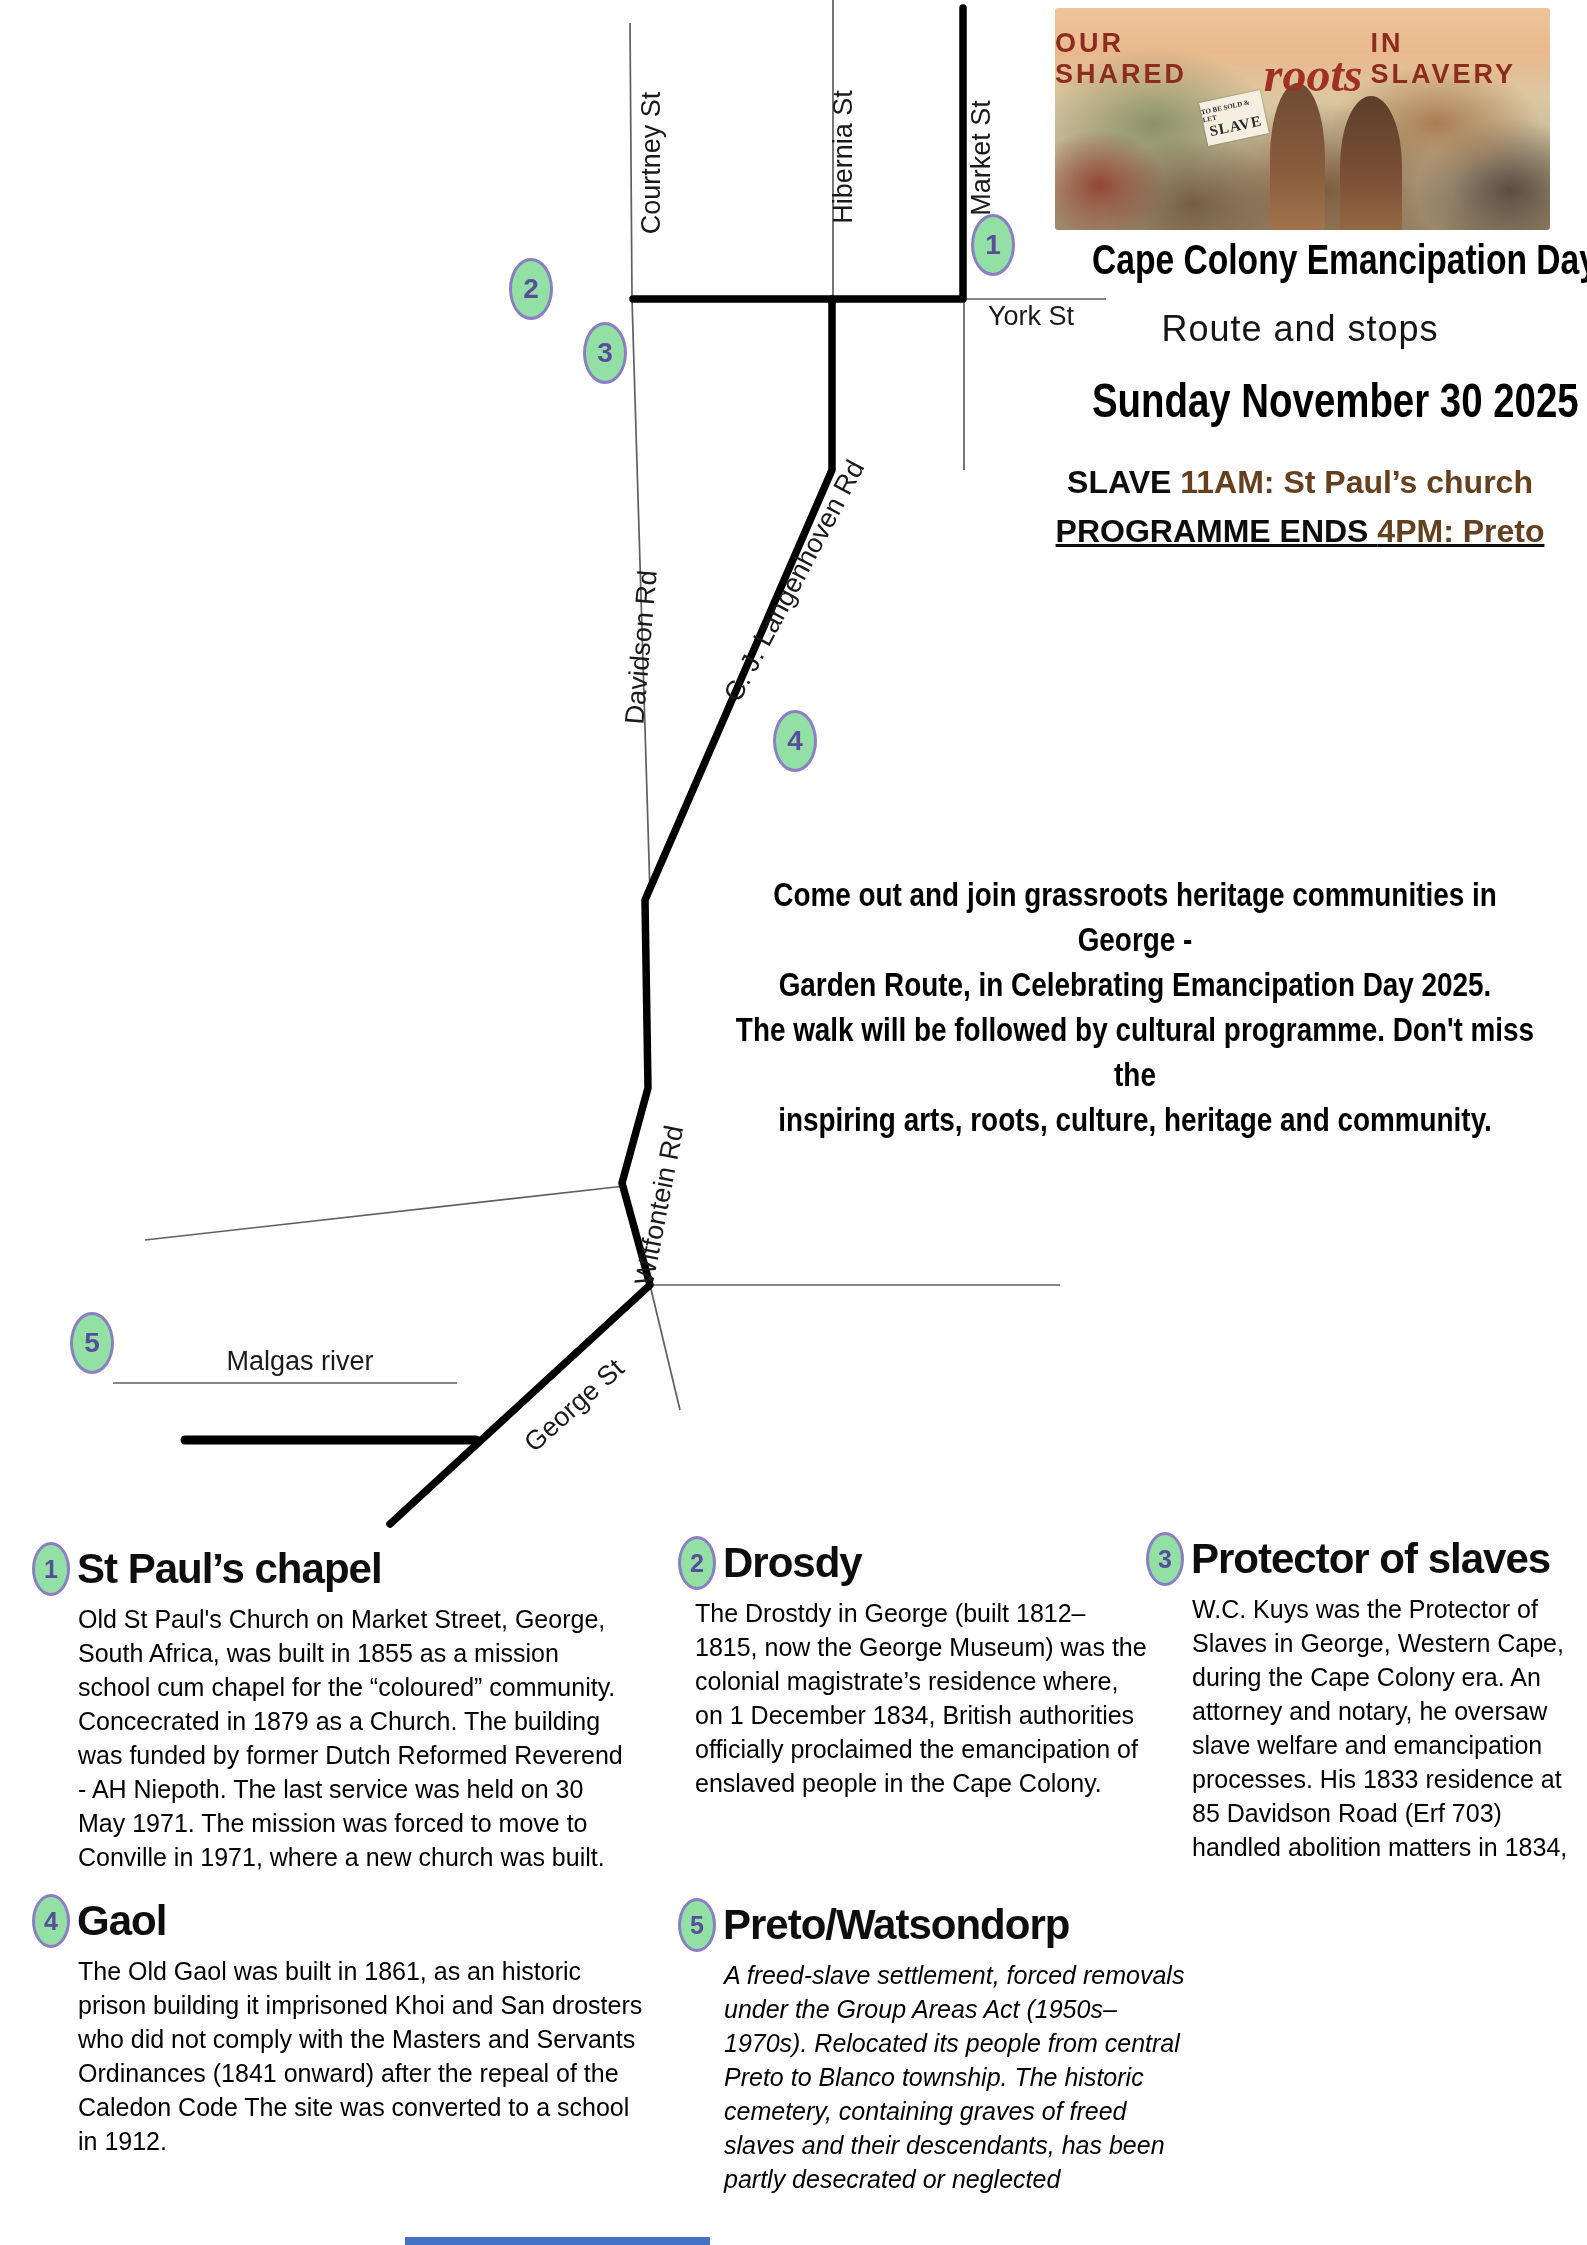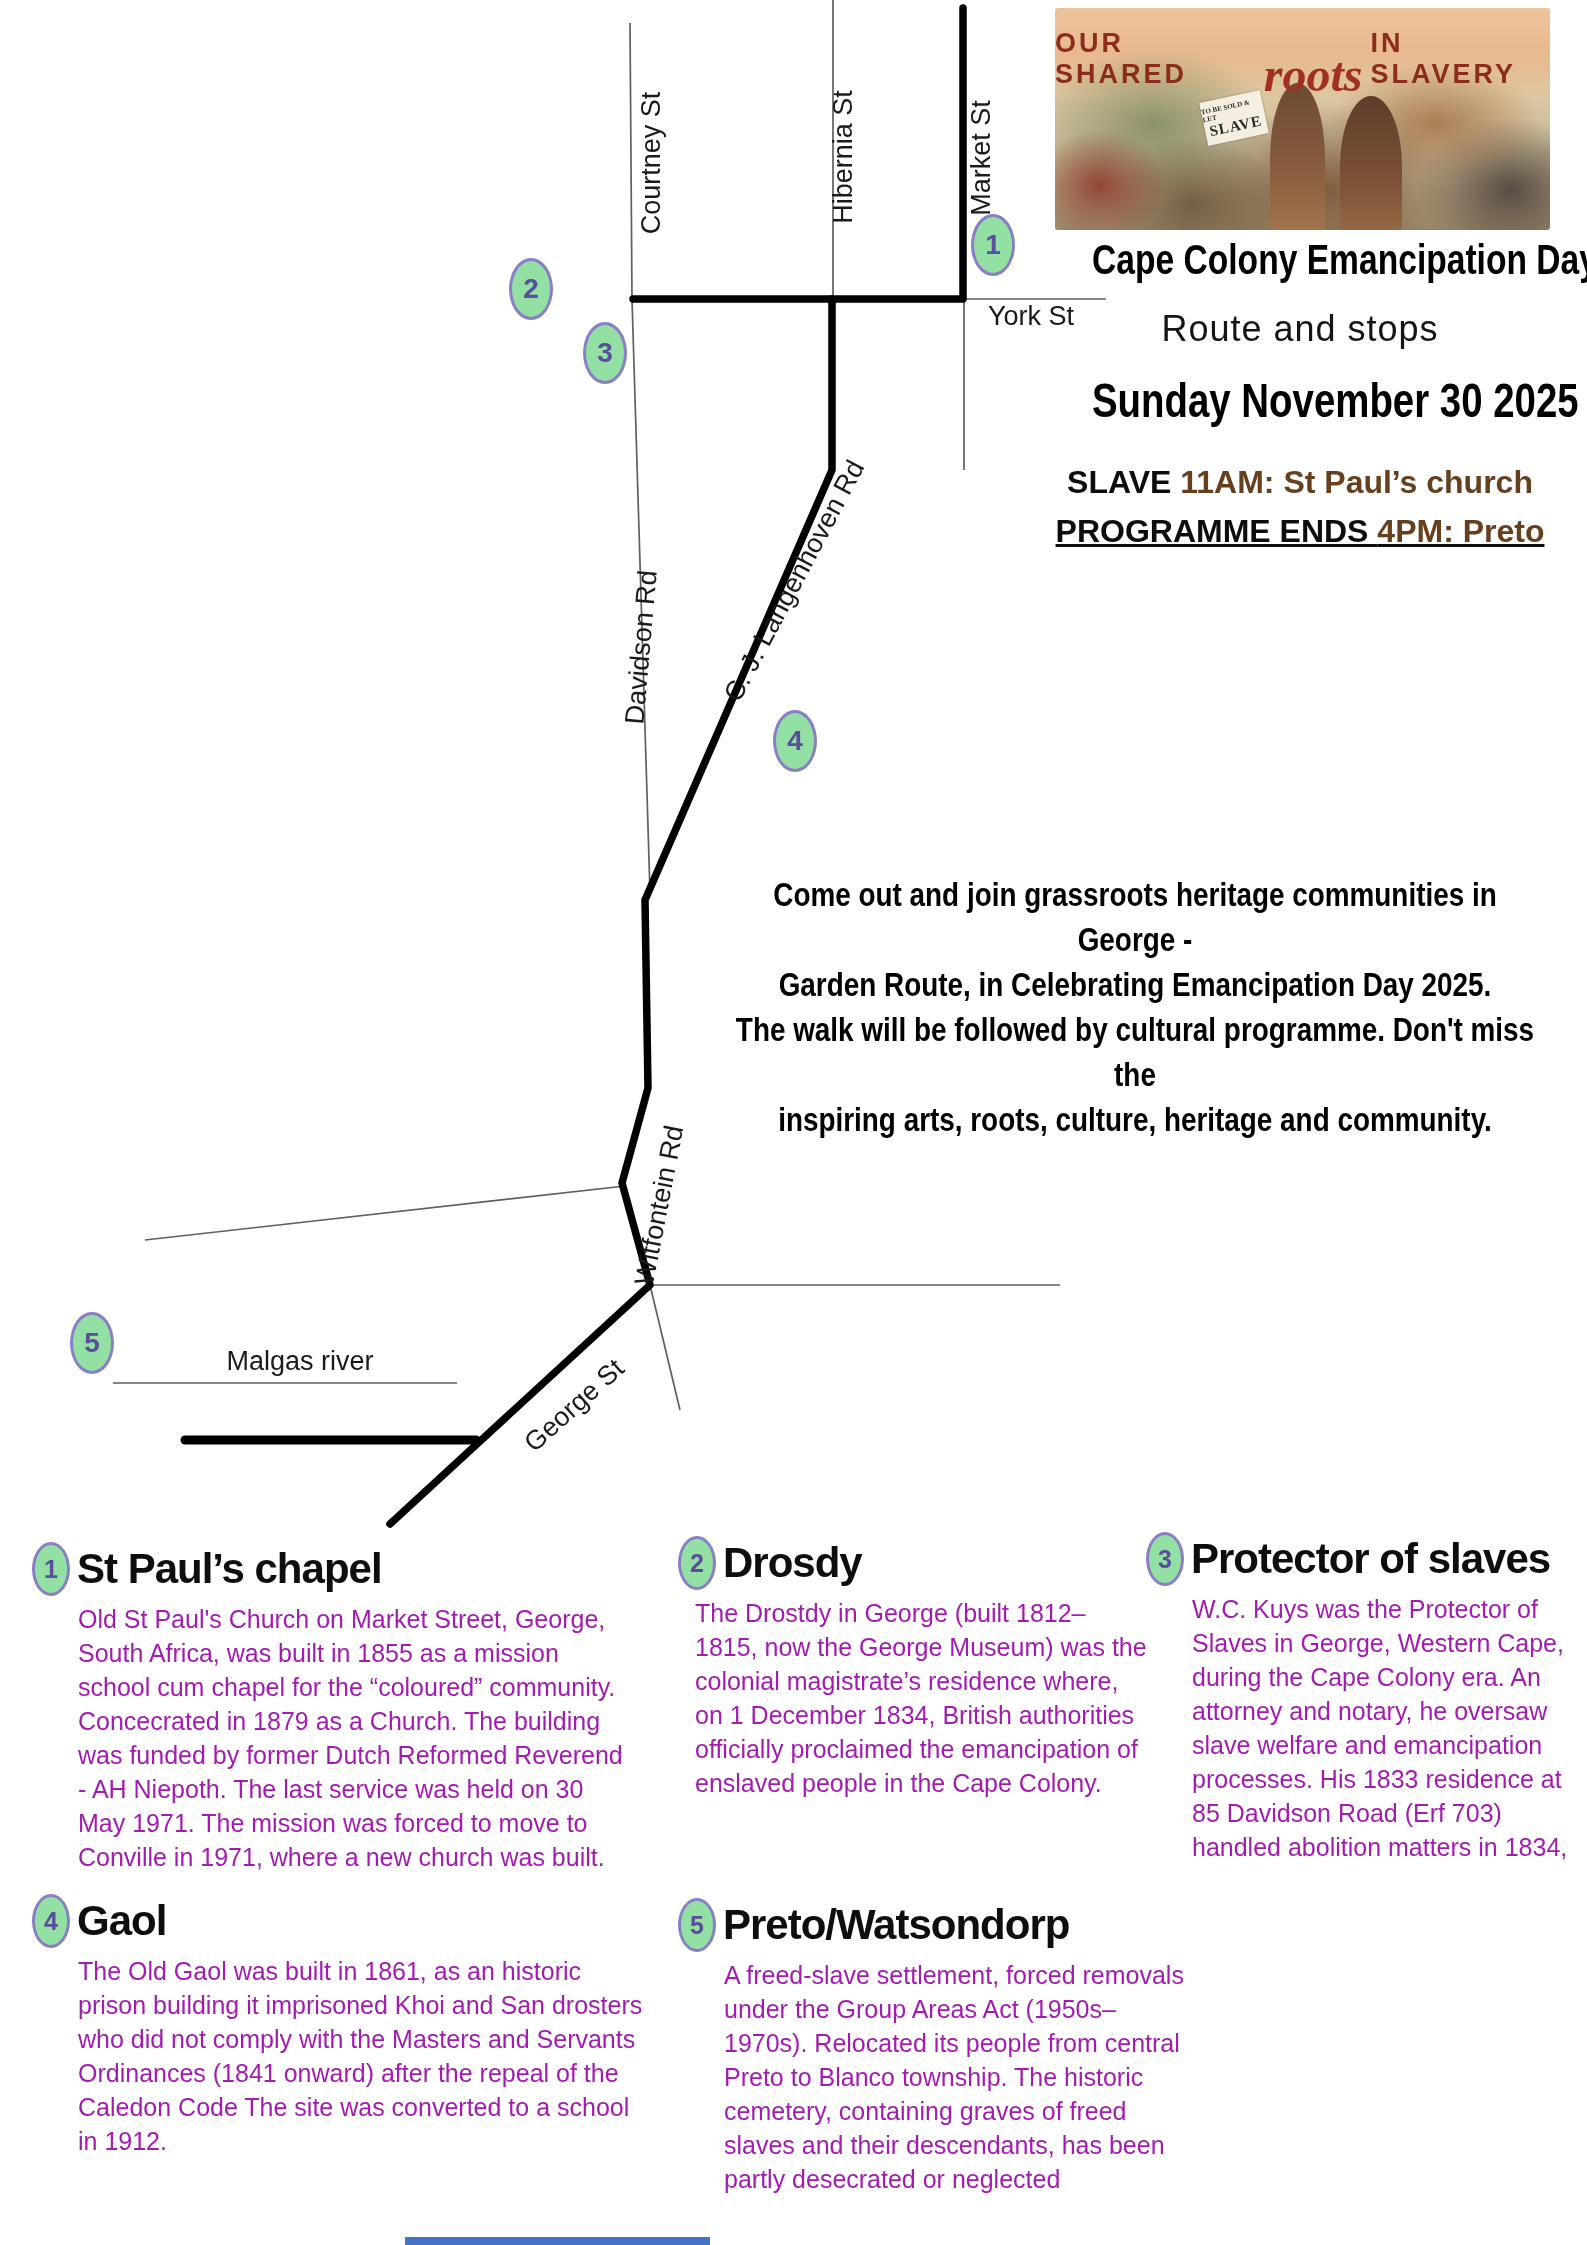--- a/index.html
+++ b/index.html
@@ -59,32 +59,32 @@
       transform:scaleX(0.82);white-space:pre-line;}
 
   
   .stop{position:absolute;}
   .stop-head{display:flex;align-items:center;}
   .stop-marker{flex:0 0 auto;width:38px;height:54px;border-radius:50%;
       background:#92e0a3;border:3px solid #8a7ec5;box-sizing:border-box;
       display:flex;align-items:center;justify-content:center;
       color:#5a4d9c;font-weight:700;font-size:25px;margin-right:7px;}
   .stop-title{font-size:42px;font-weight:700;color:#0e0e0e;letter-spacing:-1px;}
-  .stop-body{margin:6px 0 0 46px;font-size:25px;line-height:34px;color:#a21caf;}
+  .stop-body{margin:6px 0 0 46px;font-size:25px;line-height:34px;color:#000000;}
 
   #stop1{left:32px;top:1542px;width:600px;}
   #stop1 .stop-body{width:558px;}
   #stop2{left:678px;top:1536px;width:480px;}
   #stop2 .stop-body{width:452px;margin-left:17px;}
   #stop3{left:1146px;top:1532px;width:420px;}
   #stop3 .stop-body{width:382px;}
   #stop4{left:32px;top:1894px;width:600px;}
   #stop4 .stop-body{width:568px;}
   #stop5{left:678px;top:1898px;width:480px;}
-  #stop5 .stop-body{width:468px;}
+  #stop5 .stop-body{width:468px;font-style:italic;}
 
   .edge-accent{position:absolute;left:405px;top:2237px;width:305px;height:8px;background:#4472c4;}
 </style>
 </head>
 <body>
 
 <div class="page">
 
   <svg class="map-svg" width="1587" height="2245" viewBox="0 0 1587 2245">
 

